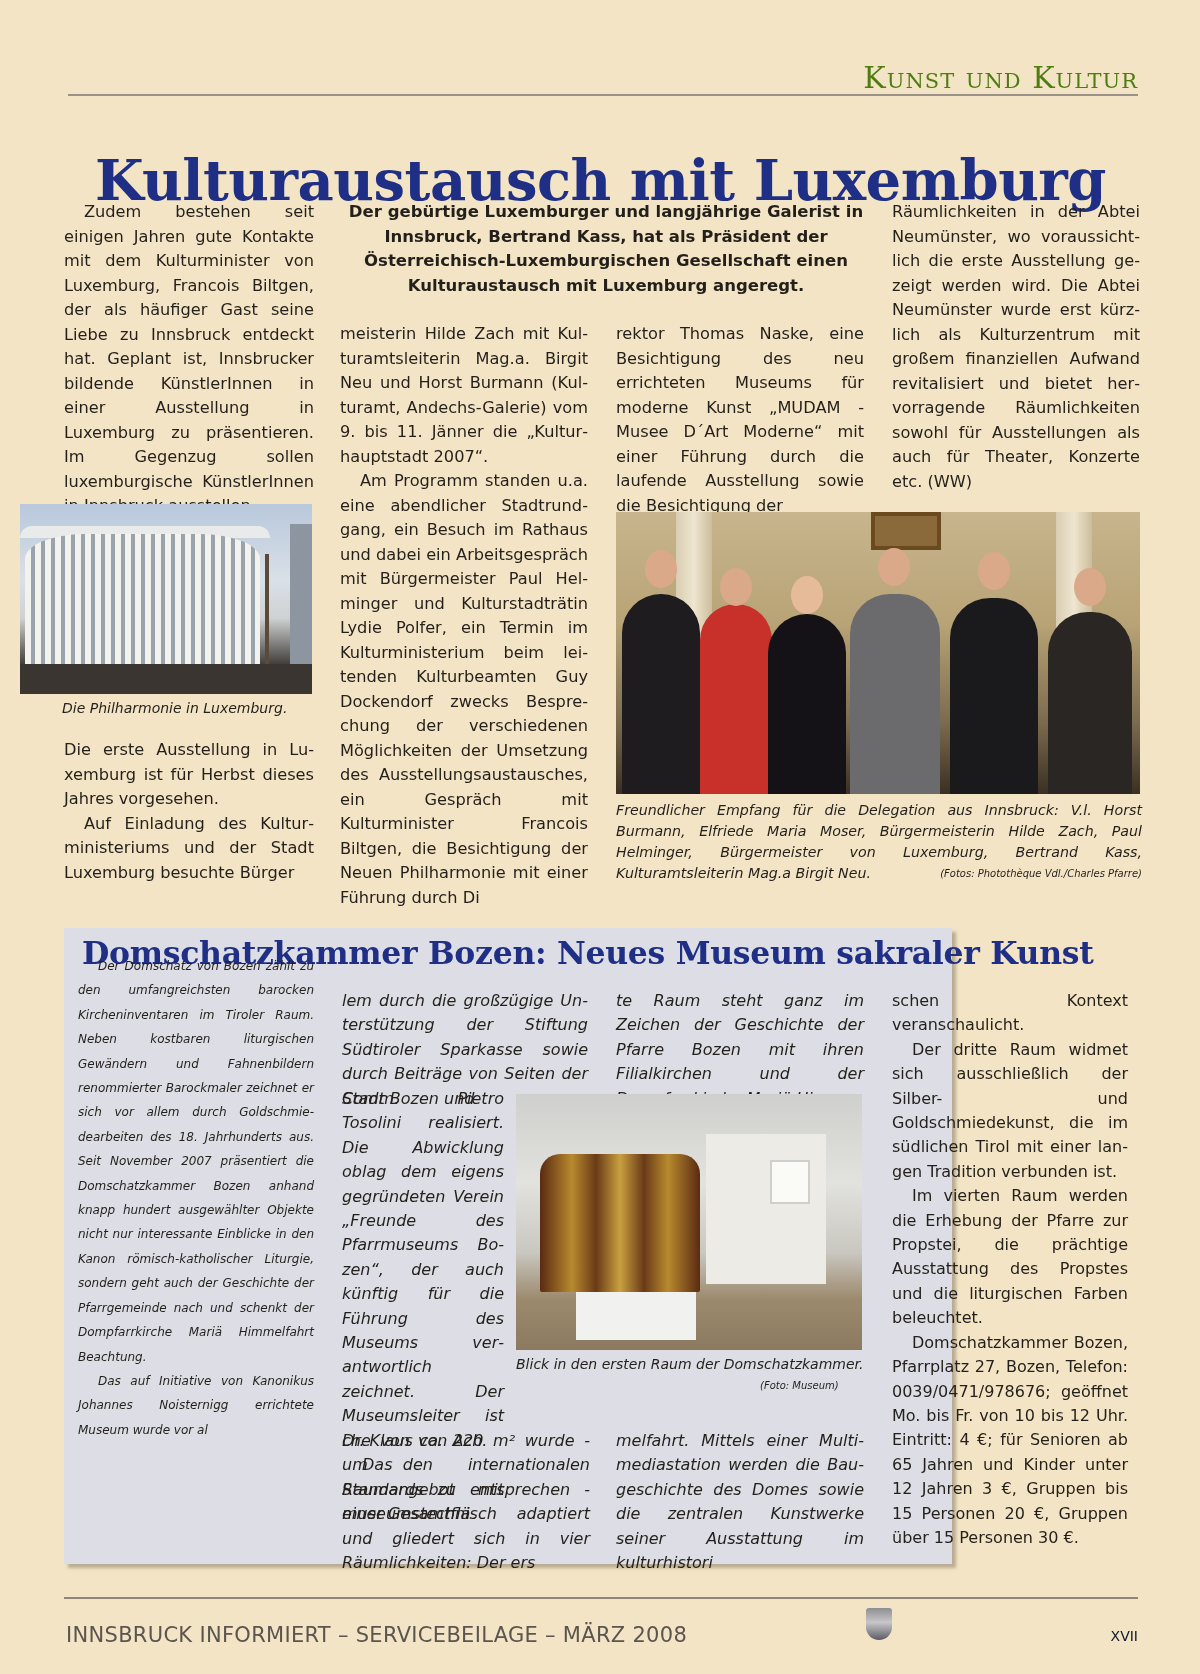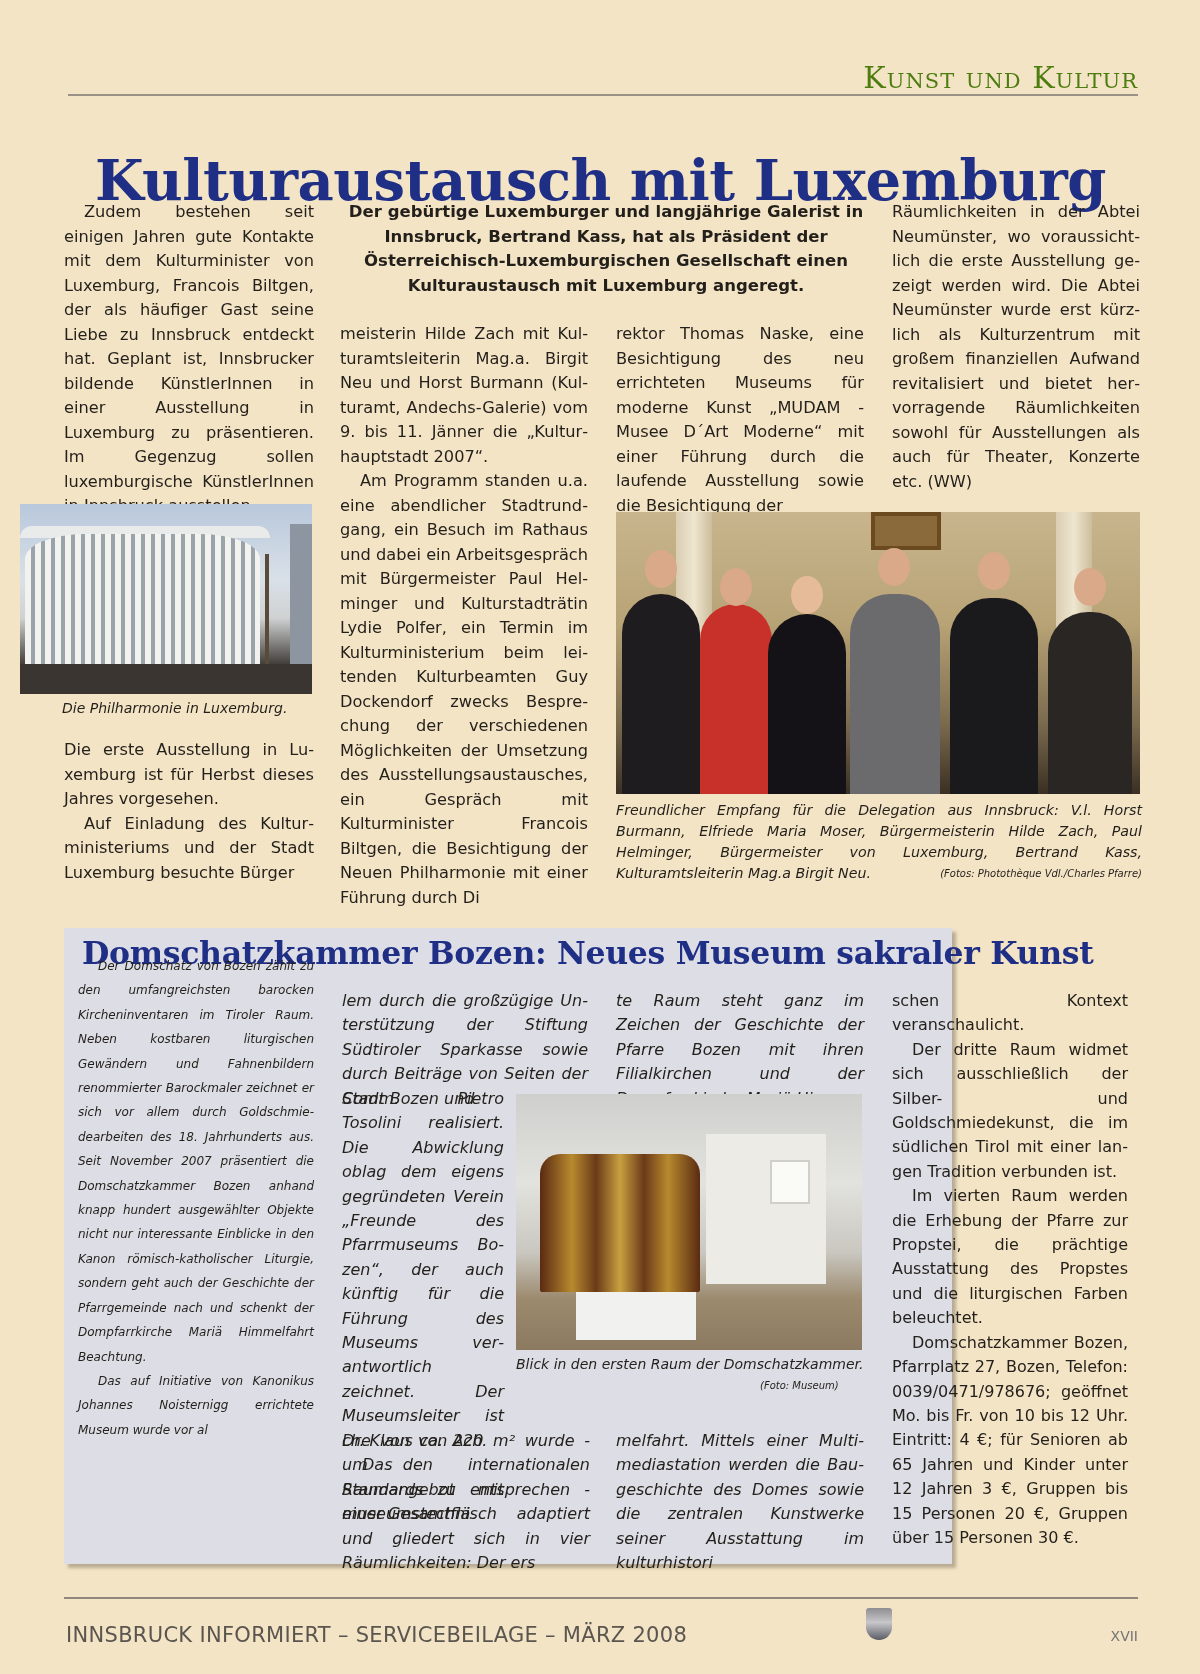--- a/index.html
+++ b/index.html
@@ -97,21 +97,21 @@
   .museum .pedestal { position: absolute; left: 60px; top: 198px; width: 120px; height: 48px; background: #f1f1ef; }
   .museum .doorway { position: absolute; left: 190px; top: 40px; width: 120px; height: 150px; background: #ecebe6; }
   .museum .window { position: absolute; left: 254px; top: 66px; width: 40px; height: 44px; background: #fafaf7; border: 2px solid #d0cfca; }
 
   .cap-museum { left: 516px; top: 1353px; font-size: 14px; }
   .credit-museum { position: absolute; left: 760px; top: 1380px; font-style: italic; font-size: 10px; }
 
   
   .rule-bottom { position: absolute; left: 64px; right: 62px; top: 1597px; height: 2px; background: #8f877c; }
   .footer-left { position: absolute; left: 66px; top: 1623px; font-size: 21px; color: #5a554e; letter-spacing: 0.3px; }
-  .footer-right { position: absolute; right: 62px; top: 1628px; font-size: 14px; color: #737373; }
+  .footer-right { position: absolute; right: 62px; top: 1628px; font-size: 14px; color: #0f172a; }
   .crest {
     position: absolute; left: 866px; top: 1608px; width: 26px; height: 32px;
     background: linear-gradient(180deg,#8e8e92 0%,#c7c7ca 45%,#5b5b66 100%);
     border-radius: 3px 3px 13px 13px;
   }
 </style>
 </head>
 <body>
 
 <div class="page">

